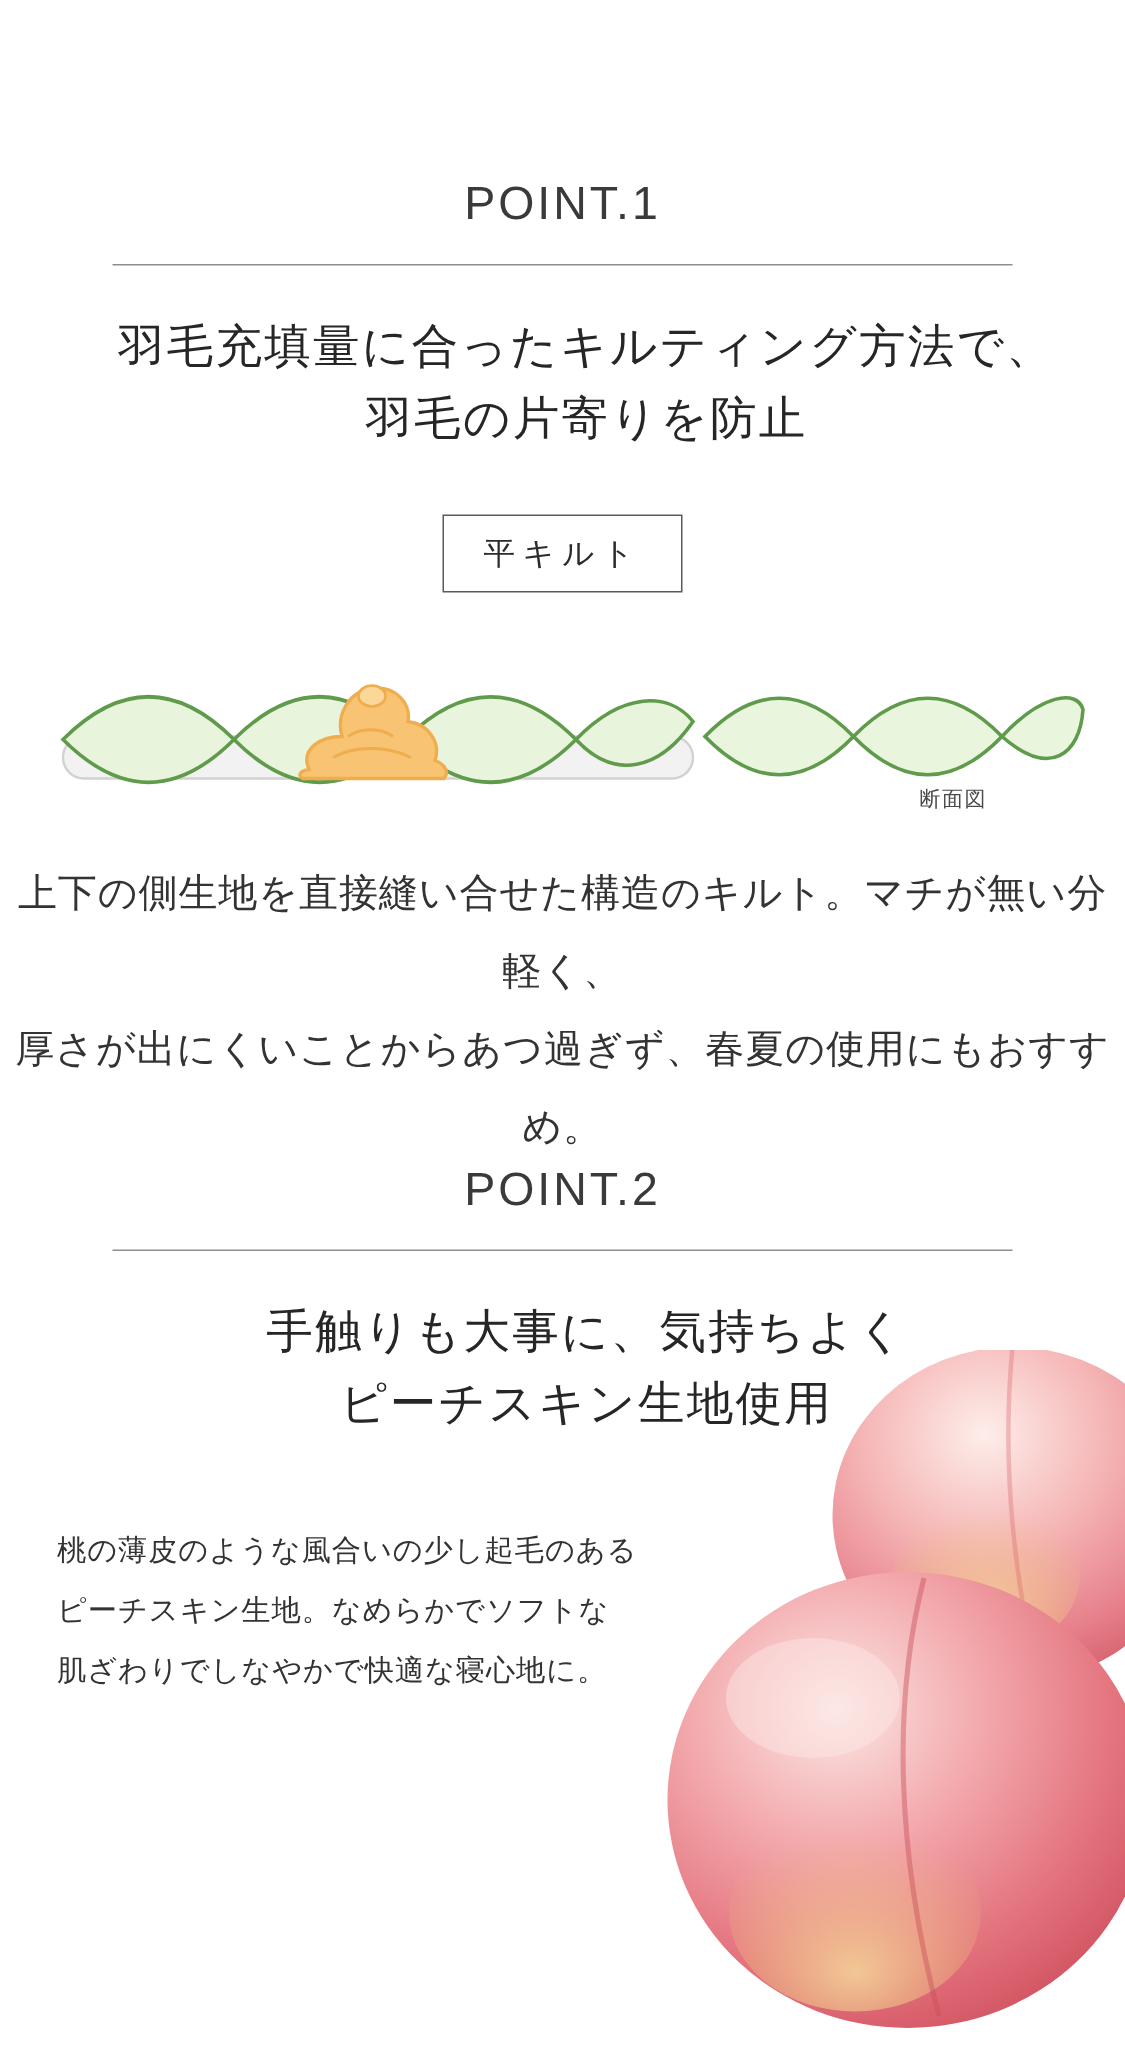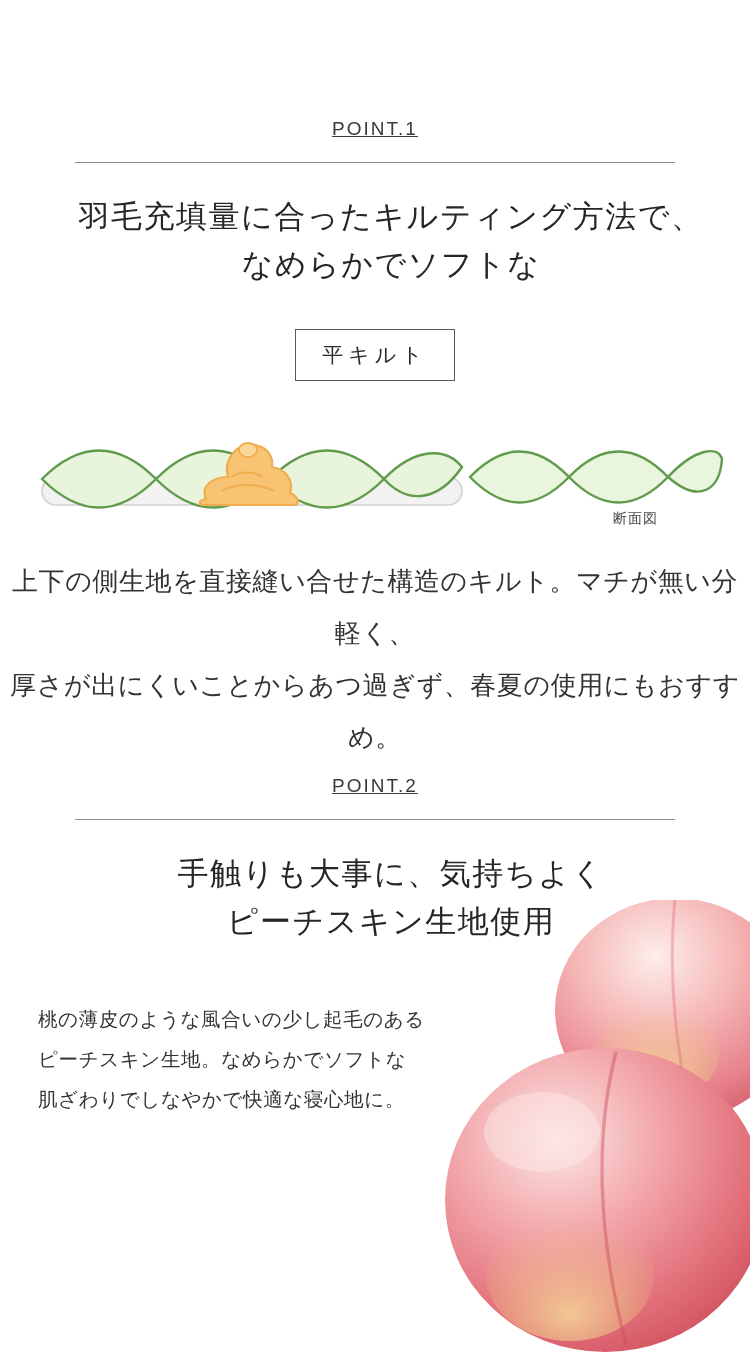--- a/index.html
+++ b/index.html
@@ -27,25 +27,24 @@
 
   
   .section {
     position: absolute;
     left: 0;
     width: 750px;
   }
 
   .point-label {
     text-align: center;
-    font-size: 19px;
+    font-size: 31px;
     letter-spacing: 2px;
     color: #3a3a3a;
     font-weight: 400;
-    text-decoration: underline;
   }
 
   .rule {
     width: 600px;
     height: 1px;
     background: #8d8d8d;
     margin: 22px auto 0 auto;
   }
 
   .headline {
@@ -130,21 +129,21 @@
 
 <div class="page">
 
   <div class="section" style="top:118px;">
 
     <div class="point-label">POINT.1</div>
     <div class="rule"></div>
 
     <div class="headline">
       <div>羽毛充填量に合ったキルティング方法で、</div>
-      <div>なめらかでソフトな</div>
+      <div>羽毛の片寄りを防止</div>
     </div>
 
     <div class="badge-wrap">
       <div class="badge">平キルト</div>
     </div>
 
     <div class="illus">
       <svg width="750" height="120" viewBox="0 0 750 120" xmlns="http://www.w3.org/2000/svg">
 
         <rect x="42" y="62" width="420" height="28" rx="14" ry="14" fill="#f2f2f2" stroke="#d2d2d2" stroke-width="1.6"></rect>

